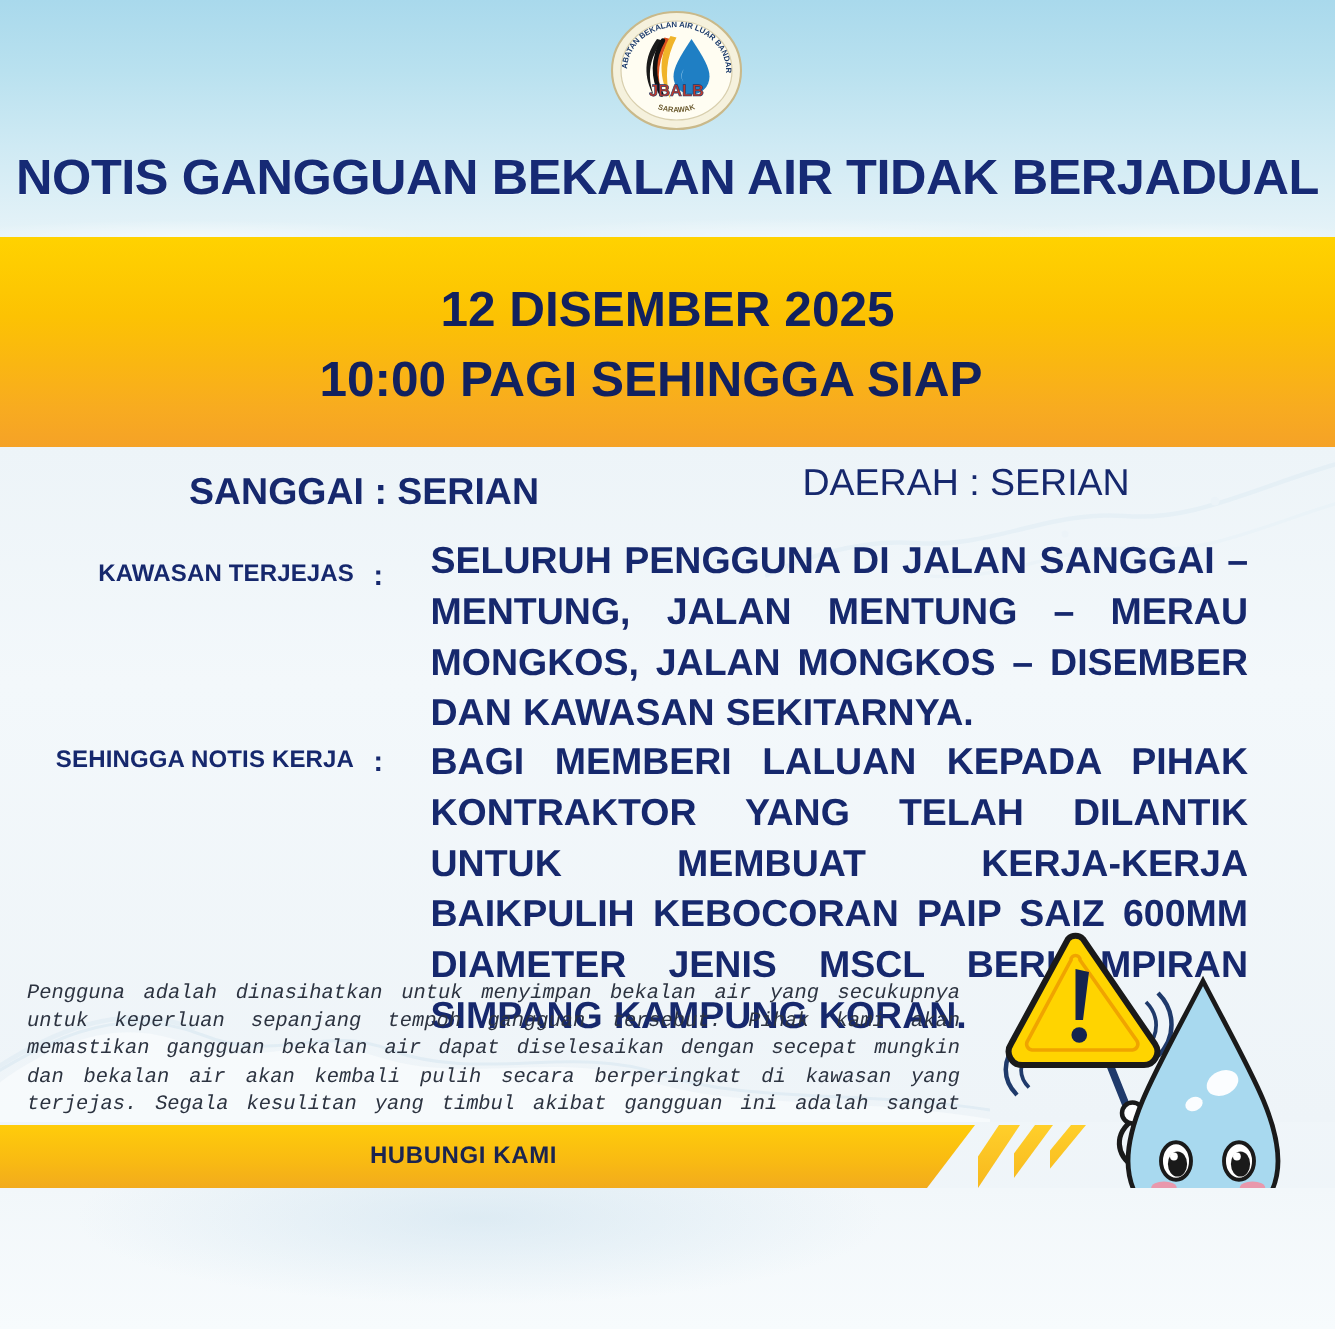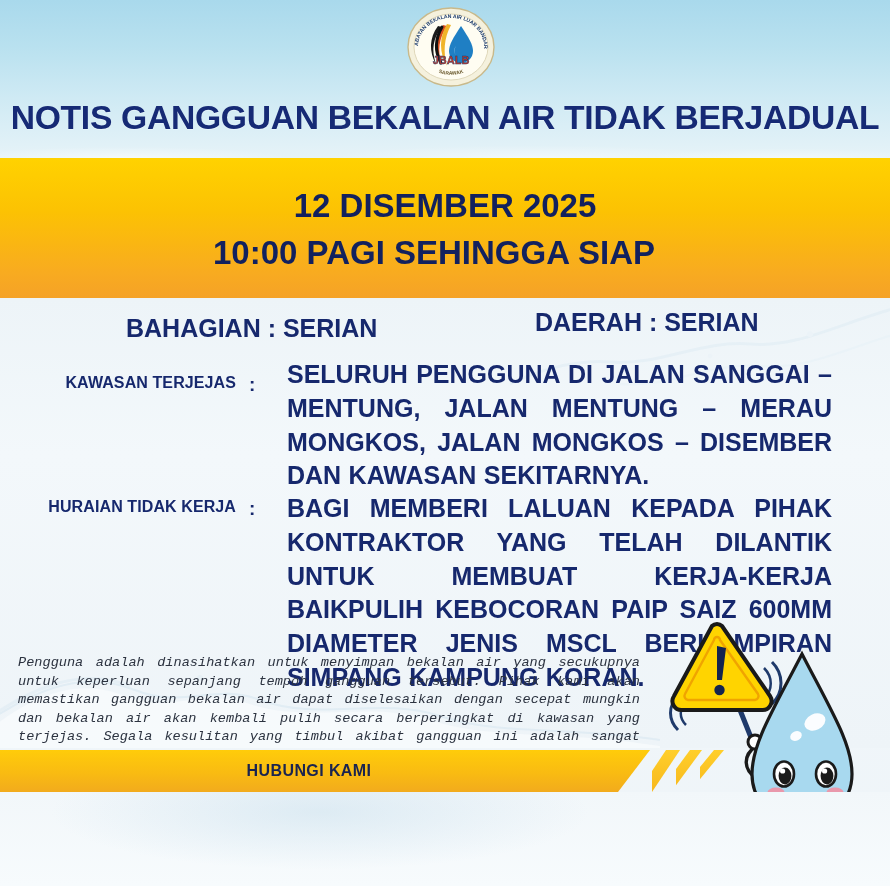--- a/index.html
+++ b/index.html
@@ -78,21 +78,21 @@
 
   .region-row{
     position:absolute;left:0;top:10px;width:890px;height:44px;
   }
   .bahagian{
     position:absolute;left:126px;top:6px;
     font-size:25px;font-weight:bold;color:#16286d;
   }
   .daerah{
     position:absolute;left:535px;top:0px;
-    font-size:25px;font-weight:bold;color:#16286d;
+    font-size:25px;font-weight:normal;color:#16286d;
   }
 
   .field{
     position:absolute;width:890px;
   }
   .field .label{
     position:absolute;left:0;width:236px;text-align:right;
     font-size:16px;font-weight:bold;color:#16286d;letter-spacing:0.1px;
   }
   .field .colon{
@@ -214,32 +214,32 @@
     </svg>
 
     <svg class="splash-r" viewBox="0 0 400 150">
       <path d="M400 0 C330 18 290 44 240 40 C190 36 150 62 100 58 C60 55 20 70 0 80" fill="none" stroke="#dceaf3" stroke-width="3"></path>
       <path d="M400 26 C340 42 300 66 250 62 C200 58 160 84 110 80" fill="none" stroke="#e6f1f7" stroke-width="2.4"></path>
       <circle cx="300" cy="30" r="3" fill="#e9f2f8"></circle>
       <circle cx="200" cy="52" r="2.4" fill="#e9f2f8"></circle>
     </svg>
 
     <div class="region-row">
-      <div class="bahagian">BAHAGIAN : SERIAN</div>
+      <div class="bahagian">SANGGAI : SERIAN</div>
       <div class="daerah">DAERAH : SERIAN</div>
     </div>
 
     <div class="field" id="kawasan">
       <div class="label">KAWASAN TERJEJAS</div>
       <div class="colon">:</div>
       <div class="value">SELURUH PENGGUNA DI  JALAN SANGGAI – MENTUNG, JALAN MENTUNG – MERAU MONGKOS, JALAN MONGKOS – DISEMBER DAN KAWASAN SEKITARNYA.</div>
     </div>
 
     <div class="field" id="huruaian">
-      <div class="label">HURAIAN TIDAK KERJA</div>
+      <div class="label">SEHINGGA NOTIS KERJA</div>
       <div class="colon">:</div>
       <div class="value">BAGI MEMBERI LALUAN KEPADA PIHAK KONTRAKTOR YANG TELAH DILANTIK UNTUK MEMBUAT KERJA-KERJA BAIKPULIH KEBOCORAN PAIP SAIZ 600MM DIAMETER JENIS MSCL BERHAMPIRAN SIMPANG KAMPUNG KORAN.</div>
     </div>
 
     <div class="disclaimer">Pengguna adalah dinasihatkan untuk menyimpan bekalan air yang secukupnya untuk keperluan sepanjang tempoh gangguan tersebut. Pihak kami akan memastikan gangguan bekalan air dapat diselesaikan dengan secepat mungkin dan bekalan air akan kembali pulih secara berperingkat di kawasan yang terjejas. Segala kesulitan yang timbul akibat gangguan ini adalah sangat dikesali.</div>
   </div>
 
   <svg class="mascot" viewBox="0 0 230 268">
 
     <line x1="60" y1="42" x2="92" y2="122" stroke="#1f3a6b" stroke-width="5" stroke-linecap="round"></line>

